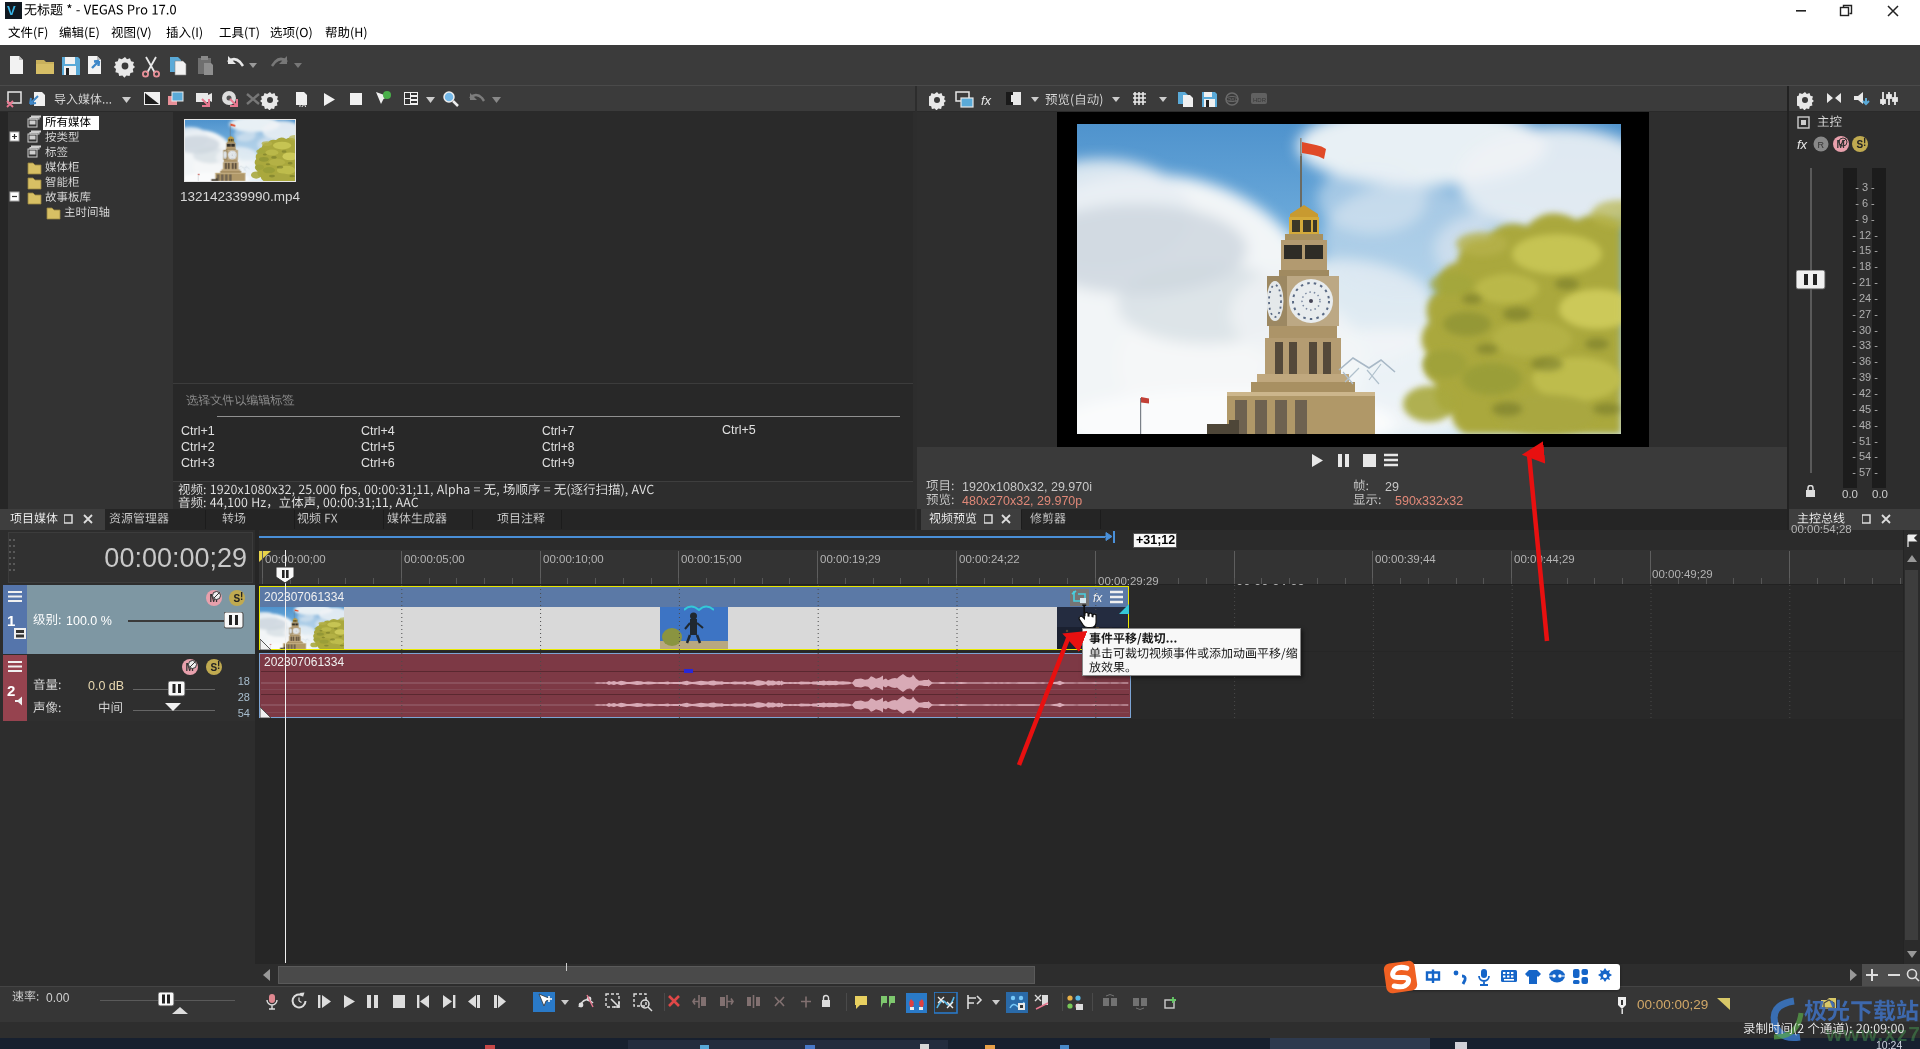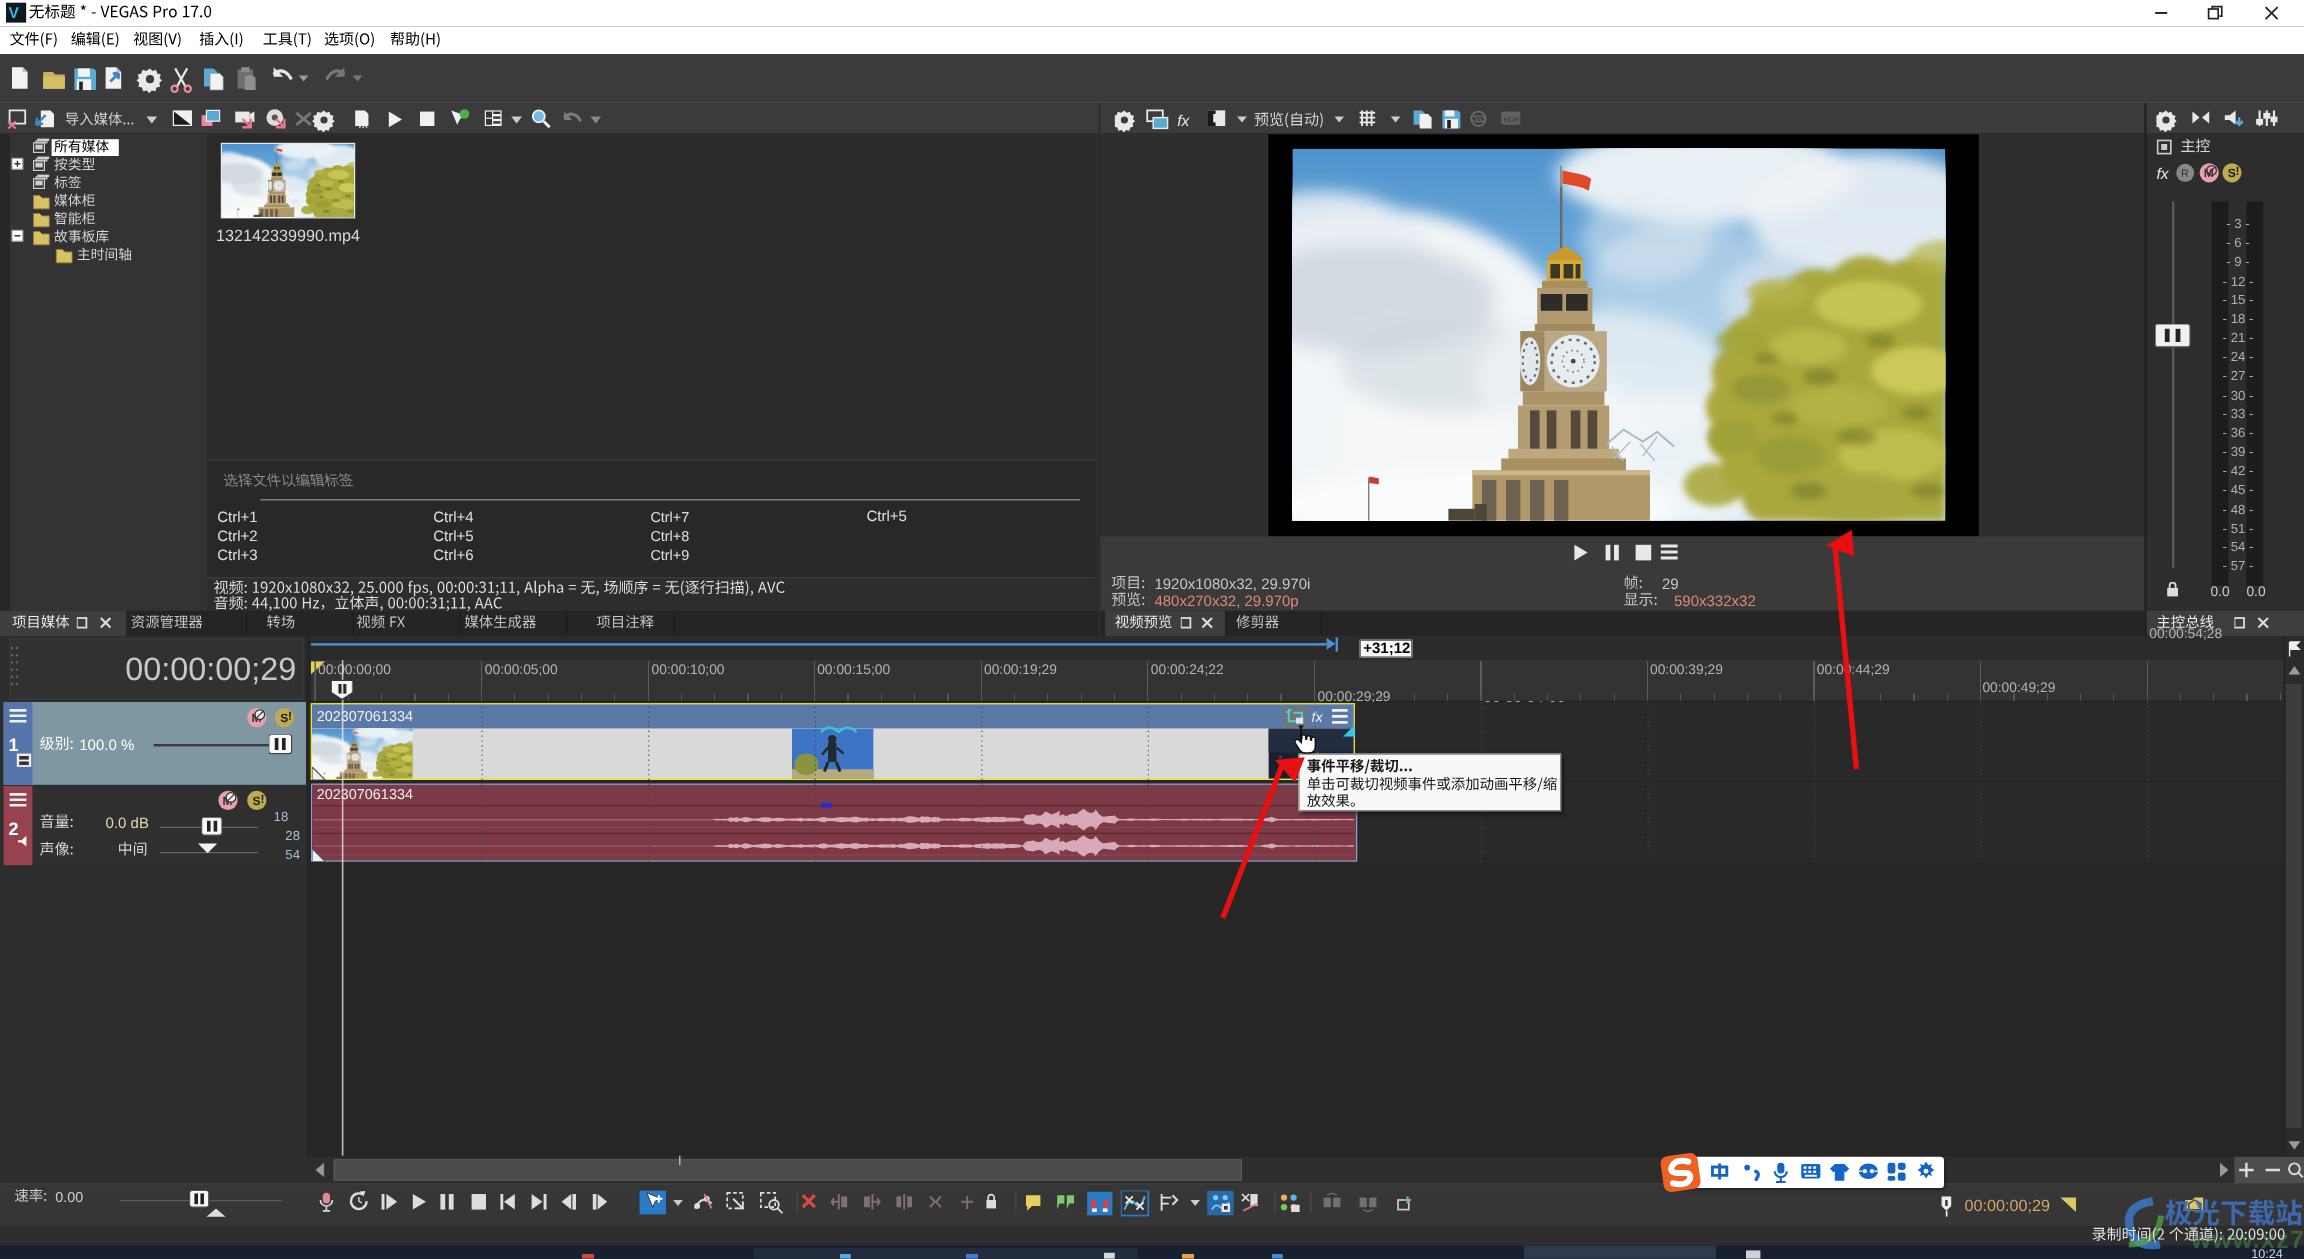--- a/index.html
+++ b/index.html
@@ -1110,21 +1110,21 @@
     <g fill="#d8d8d8" transform="translate(0,11.0) scale(0.012500,-0.012500)">
       <use href="#gr4e2d" x="0"></use>
       <use href="#gr95f4" x="1000"></use>
     </g>
   </svg>
 <div class="ab" style="left:133px;top:710px;width:82px;height:1px;background:#666"></div>
 <path d=""></path>
 <svg class="ico" style="left:164px;top:702px" width="20" height="10">
     <path d="M1 1 h16 l-8 8 z" fill="#f0f0f0"></path>
   </svg>
-<div class="tx" style="left:228px;top:675px;width:22px;text-align:left;font-size:11px;color:#a8bece">18</div>
+<div class="tx" style="left:228px;top:675px;width:22px;text-align:right;font-size:11px;color:#a8bece">18</div>
 <div class="tx" style="left:228px;top:691px;width:22px;text-align:right;font-size:11px;color:#a8bece">28</div>
 <div class="tx" style="left:228px;top:707px;width:22px;text-align:right;font-size:11px;color:#a8bece">54</div>
 
 <div class="ab" style="left:259px;top:530px;width:1644px;height:20px;background:#2b2b2b"></div>
 <div class="ab" style="left:259px;top:536px;width:846px;height:2px;background:#4a90d9"></div>
 <svg class="ico" style="left:1098px;top:531px" width="20" height="14">
     <path d="M0 5.5 l8 0 M8 1.5 l6 4 -6 4 z" fill="#4a90d9" stroke="#4a90d9"></path>
     <rect x="15" y="0" width="2" height="12" fill="#4a90d9"></rect>
   </svg>
 <div class="ab" style="left:1133px;top:533px;width:44px;height:15px;background:#f8f8f8;border:1px solid #555"></div>
@@ -1136,21 +1136,21 @@
 <div class="ab" style="left:262px;top:551px;width:1642px;height:33px;background:repeating-linear-gradient(90deg,#5e5e5e 0 1px,transparent 1px 138.8px)"></div>
 <div class="ab" style="left:262px;top:578px;width:1642px;height:6px;background:repeating-linear-gradient(90deg,#565656 0 1px,transparent 1px 27.76px)"></div>
 <div class="tx" style="left:265px;top:553px;font-size:11.5px;color:#b4b4b4">00:00:00;00</div>
 <div class="tx" style="left:404px;top:553px;font-size:11.5px;color:#b4b4b4">00:00:05;00</div>
 <div class="tx" style="left:543px;top:553px;font-size:11.5px;color:#b4b4b4">00:00:10;00</div>
 <div class="tx" style="left:681px;top:553px;font-size:11.5px;color:#b4b4b4">00:00:15;00</div>
 <div class="tx" style="left:820px;top:553px;font-size:11.5px;color:#b4b4b4">00:00:19;29</div>
 <div class="tx" style="left:959px;top:553px;font-size:11.5px;color:#b4b4b4">00:00:24;22</div>
 <div class="tx" style="left:1098px;top:575px;font-size:11.5px;color:#b4b4b4">00:00:29;29</div>
 <div class="tx" style="left:1236px;top:581px;font-size:13px;color:#b4b4b4">00:00:34;29</div>
-<div class="tx" style="left:1375px;top:553px;font-size:11.5px;color:#b4b4b4">00:00:39;29</div>
+<div class="tx" style="left:1375px;top:553px;font-size:11.5px;color:#b4b4b4">00:00:39;44</div>
 <div class="tx" style="left:1514px;top:553px;font-size:11.5px;color:#b4b4b4">00:00:44;29</div>
 <div class="tx" style="left:1652px;top:568px;font-size:11.5px;color:#b4b4b4">00:00:49;29</div>
 <div class="tx" style="left:1791px;top:523px;font-size:11.5px;color:#b4b4b4">00:00:54;28</div>
 
 <div class="ab" style="left:259px;top:585px;width:1644px;height:66px;background:#292929"></div>
 <div class="ab" style="left:259px;top:652px;width:1644px;height:67px;background:#292929"></div>
 
 <div class="ab" style="left:259px;top:586px;width:870px;height:64px;background:#d9d9d9;border:1.5px solid #e8e800"></div>
 <div class="ab" style="left:260px;top:587px;width:868px;height:20px;background:#5b79a6"></div>
 <div class="tx" style="left:264px;top:590px;font-size:12px;color:#f0f0f0">202307061334</div>

